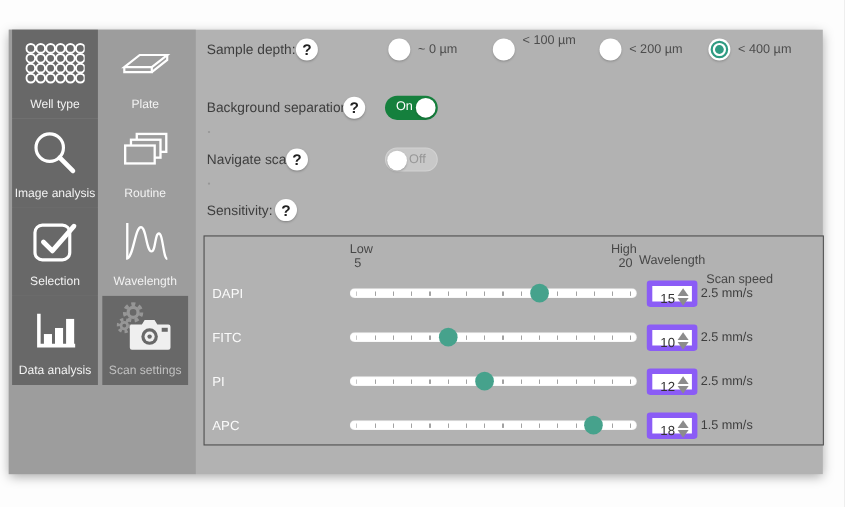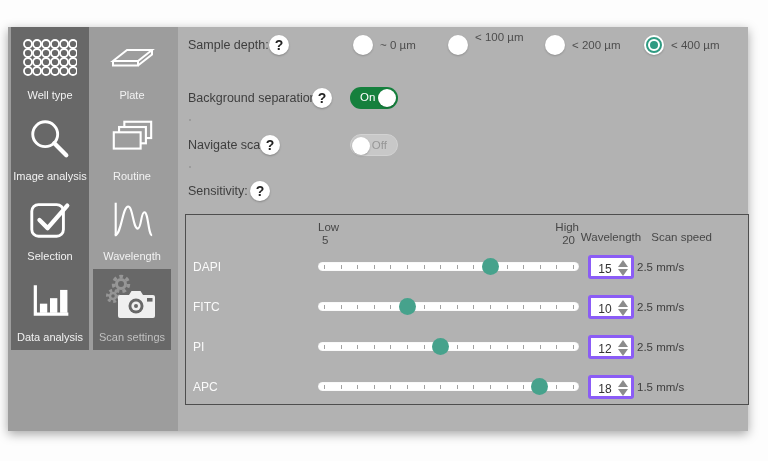--- a/index.html
+++ b/index.html
@@ -43,21 +43,21 @@
   
   .stable{position:absolute;left:177px;top:187px;width:564px;height:191px;
           border:1px solid #4e4e4e;box-sizing:border-box;}
   .shead{position:absolute;font-size:11.5px;color:#474747;}
   .srow-label{position:absolute;font-size:12px;color:#fafafa;}
   .track{position:absolute;width:261px;height:9px;background:#fff;border-radius:5px;cursor:pointer;
          background-image:repeating-linear-gradient(to right,#a2a2a2 0 1px,transparent 1px 16.6px);
          background-size:calc(100% - 11px) 4px;background-position:6px center;background-repeat:no-repeat;
          box-shadow:inset 0 0 1px rgba(0,0,0,.25);}
   .thumb{position:absolute;top:-4px;width:17px;height:17px;border-radius:50%;background:#46a28c;cursor:grab;}
-  .spin{position:absolute;width:46px;height:24px;background:#fff;border:3px solid #8b5cf6;
+  .spin{position:absolute;width:46px;height:24px;background:#fff;border:5px solid #8b5cf6;
         border-radius:3px;box-sizing:border-box;}
   .spin .val{position:absolute;left:0;top:4px;width:28px;text-align:center;font-size:12px;color:#333;}
   .spin .arrows{position:absolute;right:3px;top:2px;display:flex;flex-direction:column;gap:2px;}
   .tri{width:0;height:0;border-left:5px solid transparent;border-right:5px solid transparent;cursor:pointer;}
   .tri.up{border-bottom:7px solid #8c8c8c;}
   .tri.dn{border-top:7px solid #8c8c8c;}
   .speed{position:absolute;font-size:11.5px;color:#3e3e3e;width:80px;text-align:left;}
 </style>
 </head>
 <body>
@@ -224,21 +224,21 @@
 
   <span class="mlabel" style="left:180px;top:157px">Sensitivity:</span>
   <span class="help" style="left:242px;top:154px">?</span>
 
   <div class="stable">
     <span class="shead" style="left:132px;top:6px">Low</span>
     <span class="shead" style="left:136px;top:19px">5</span>
     <span class="shead" style="left:353px;top:6px;width:40px;text-align:right">High</span>
     <span class="shead" style="left:349px;top:19px;width:40px;text-align:right">20</span>
     <span class="shead" style="left:390px;top:16px;width:70px;text-align:center">Wavelength</span>
-    <span class="shead" style="left:456px;top:16px;width:70px;text-align:right">Scan speed</span>
+    <span class="shead" style="left:456px;top:33px;width:70px;text-align:left">Scan speed</span>
 
     <span class="srow-label" style="left:7px;top:45px">DAPI</span>
     <div class="track" style="left:132px;top:47px">
       <span class="thumb" style="left: 163.5px;"></span>
       </div>
     <div class="spin" style="left:402px;top:40px">
       <span class="val">15</span>
       <span class="arrows">
           <span class="tri up"></span>
           <span class="tri dn"></span>

